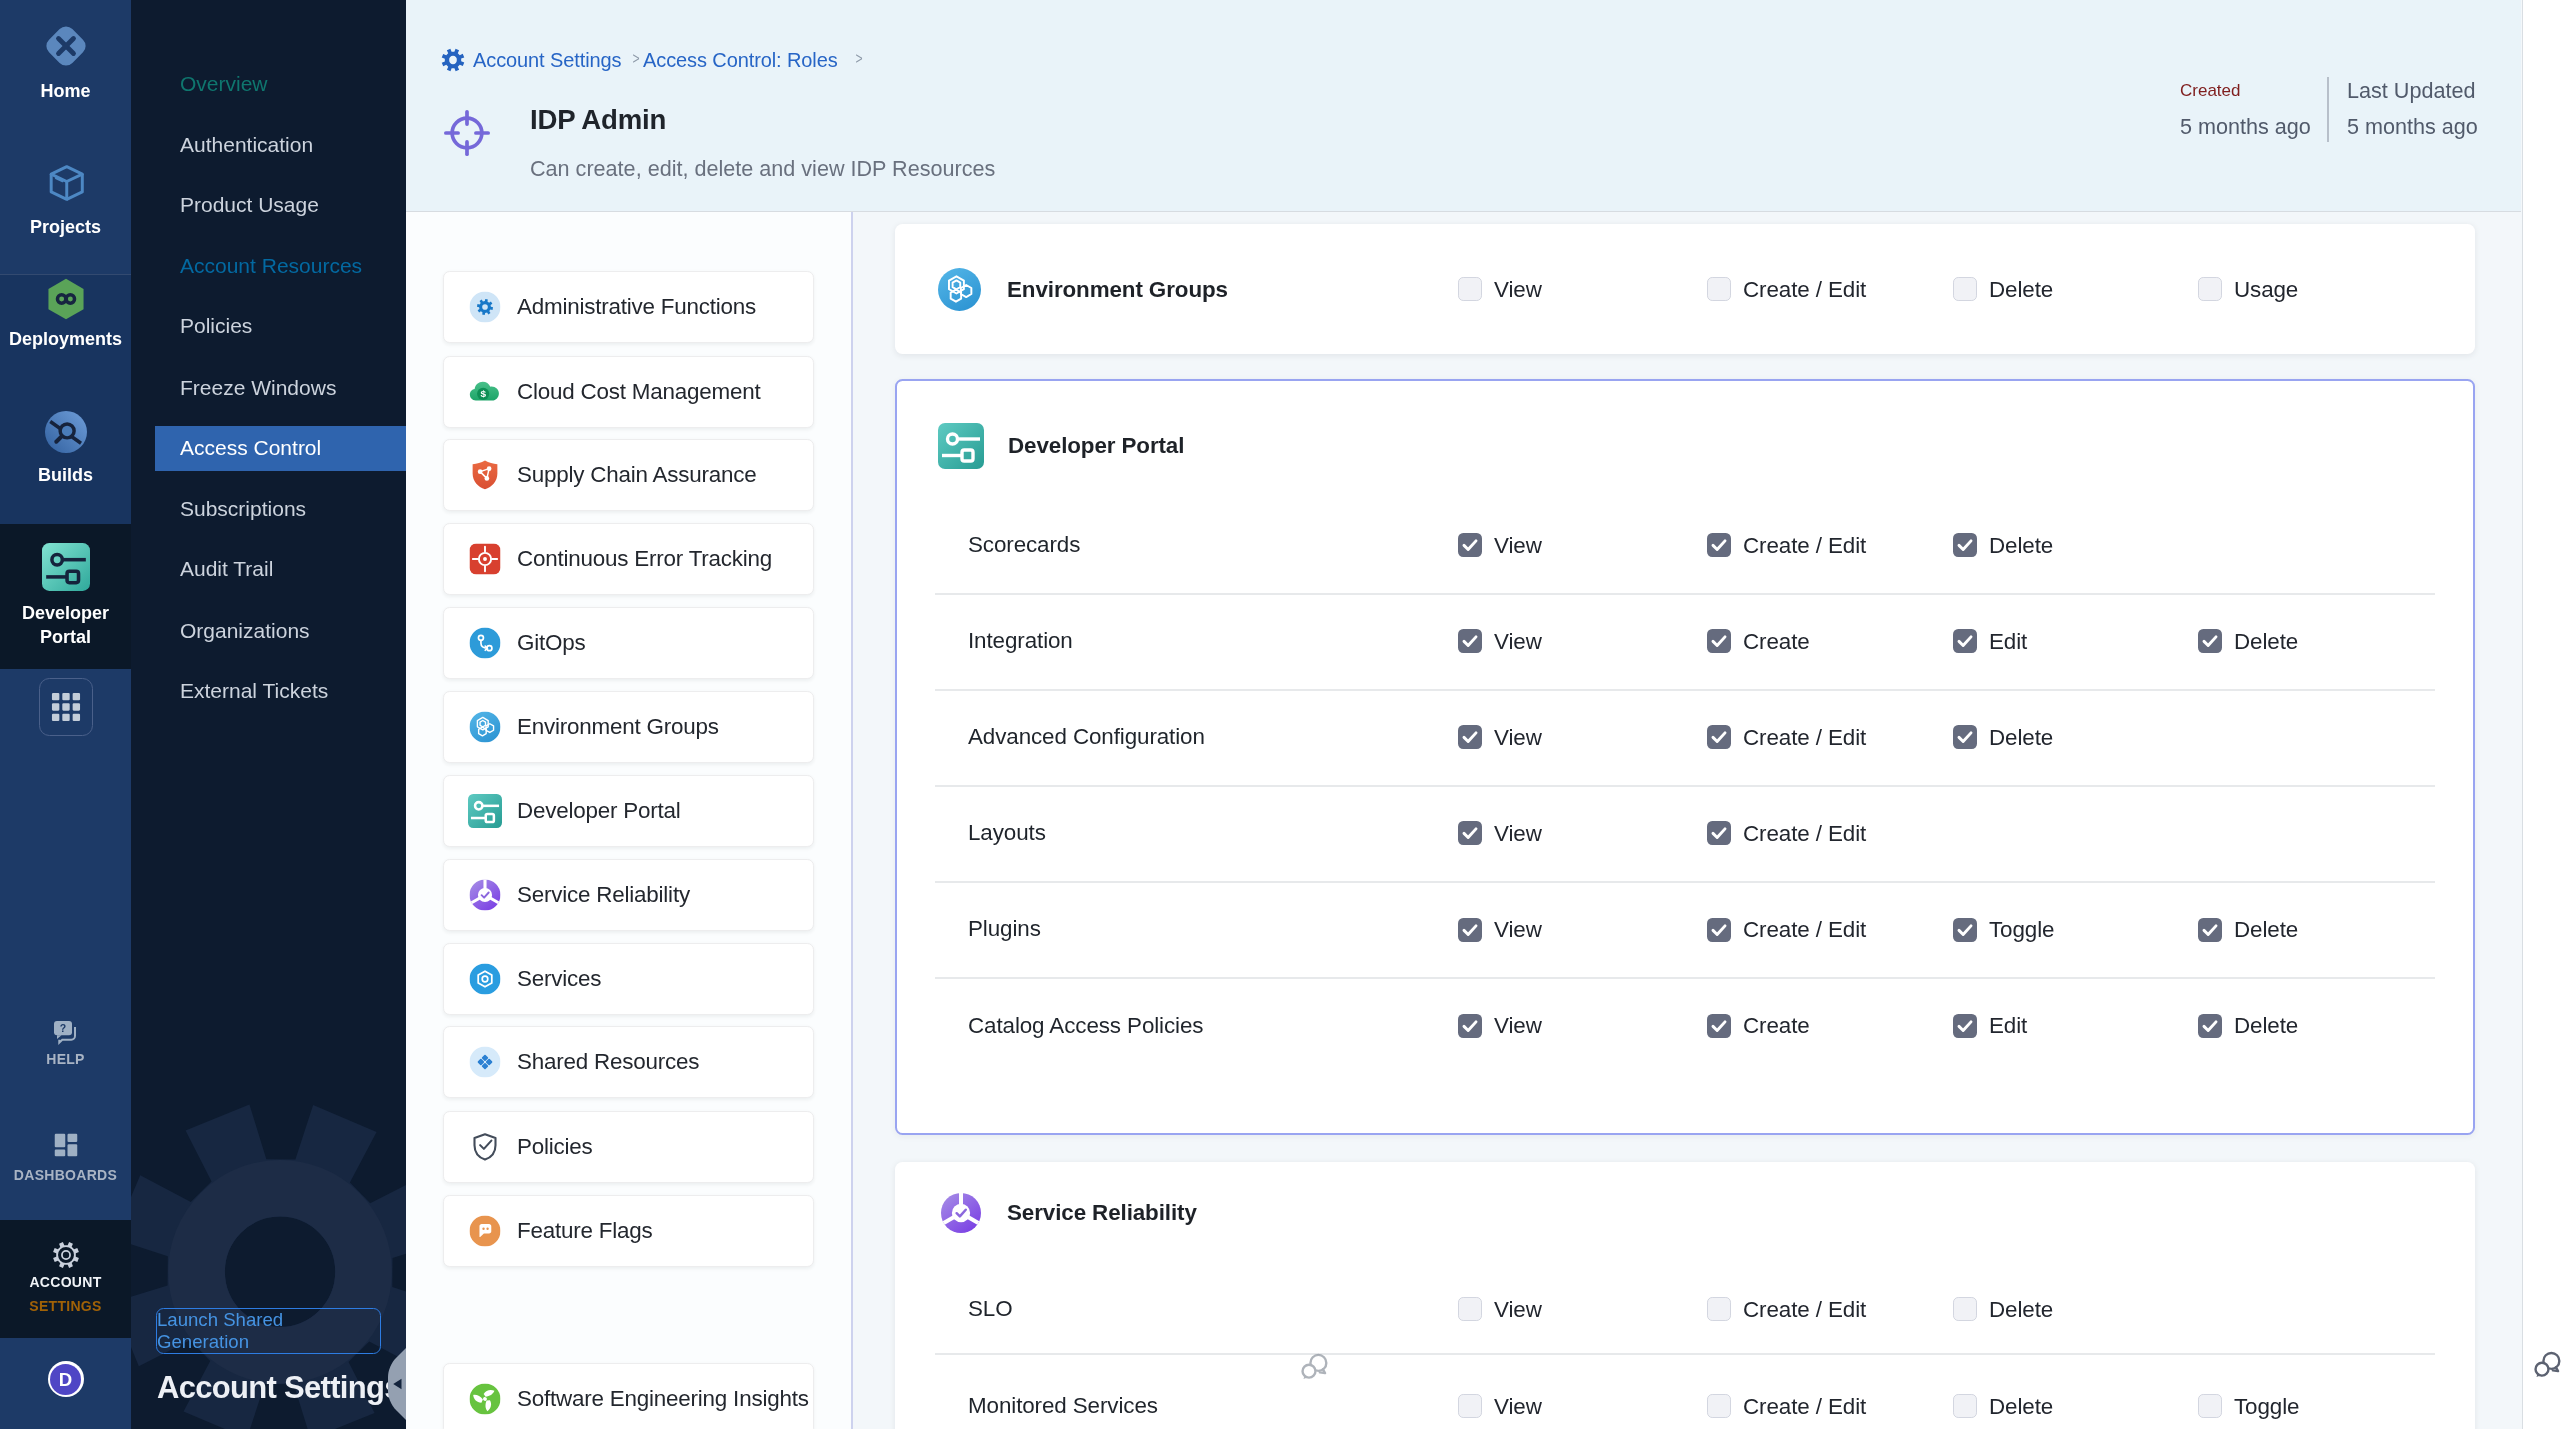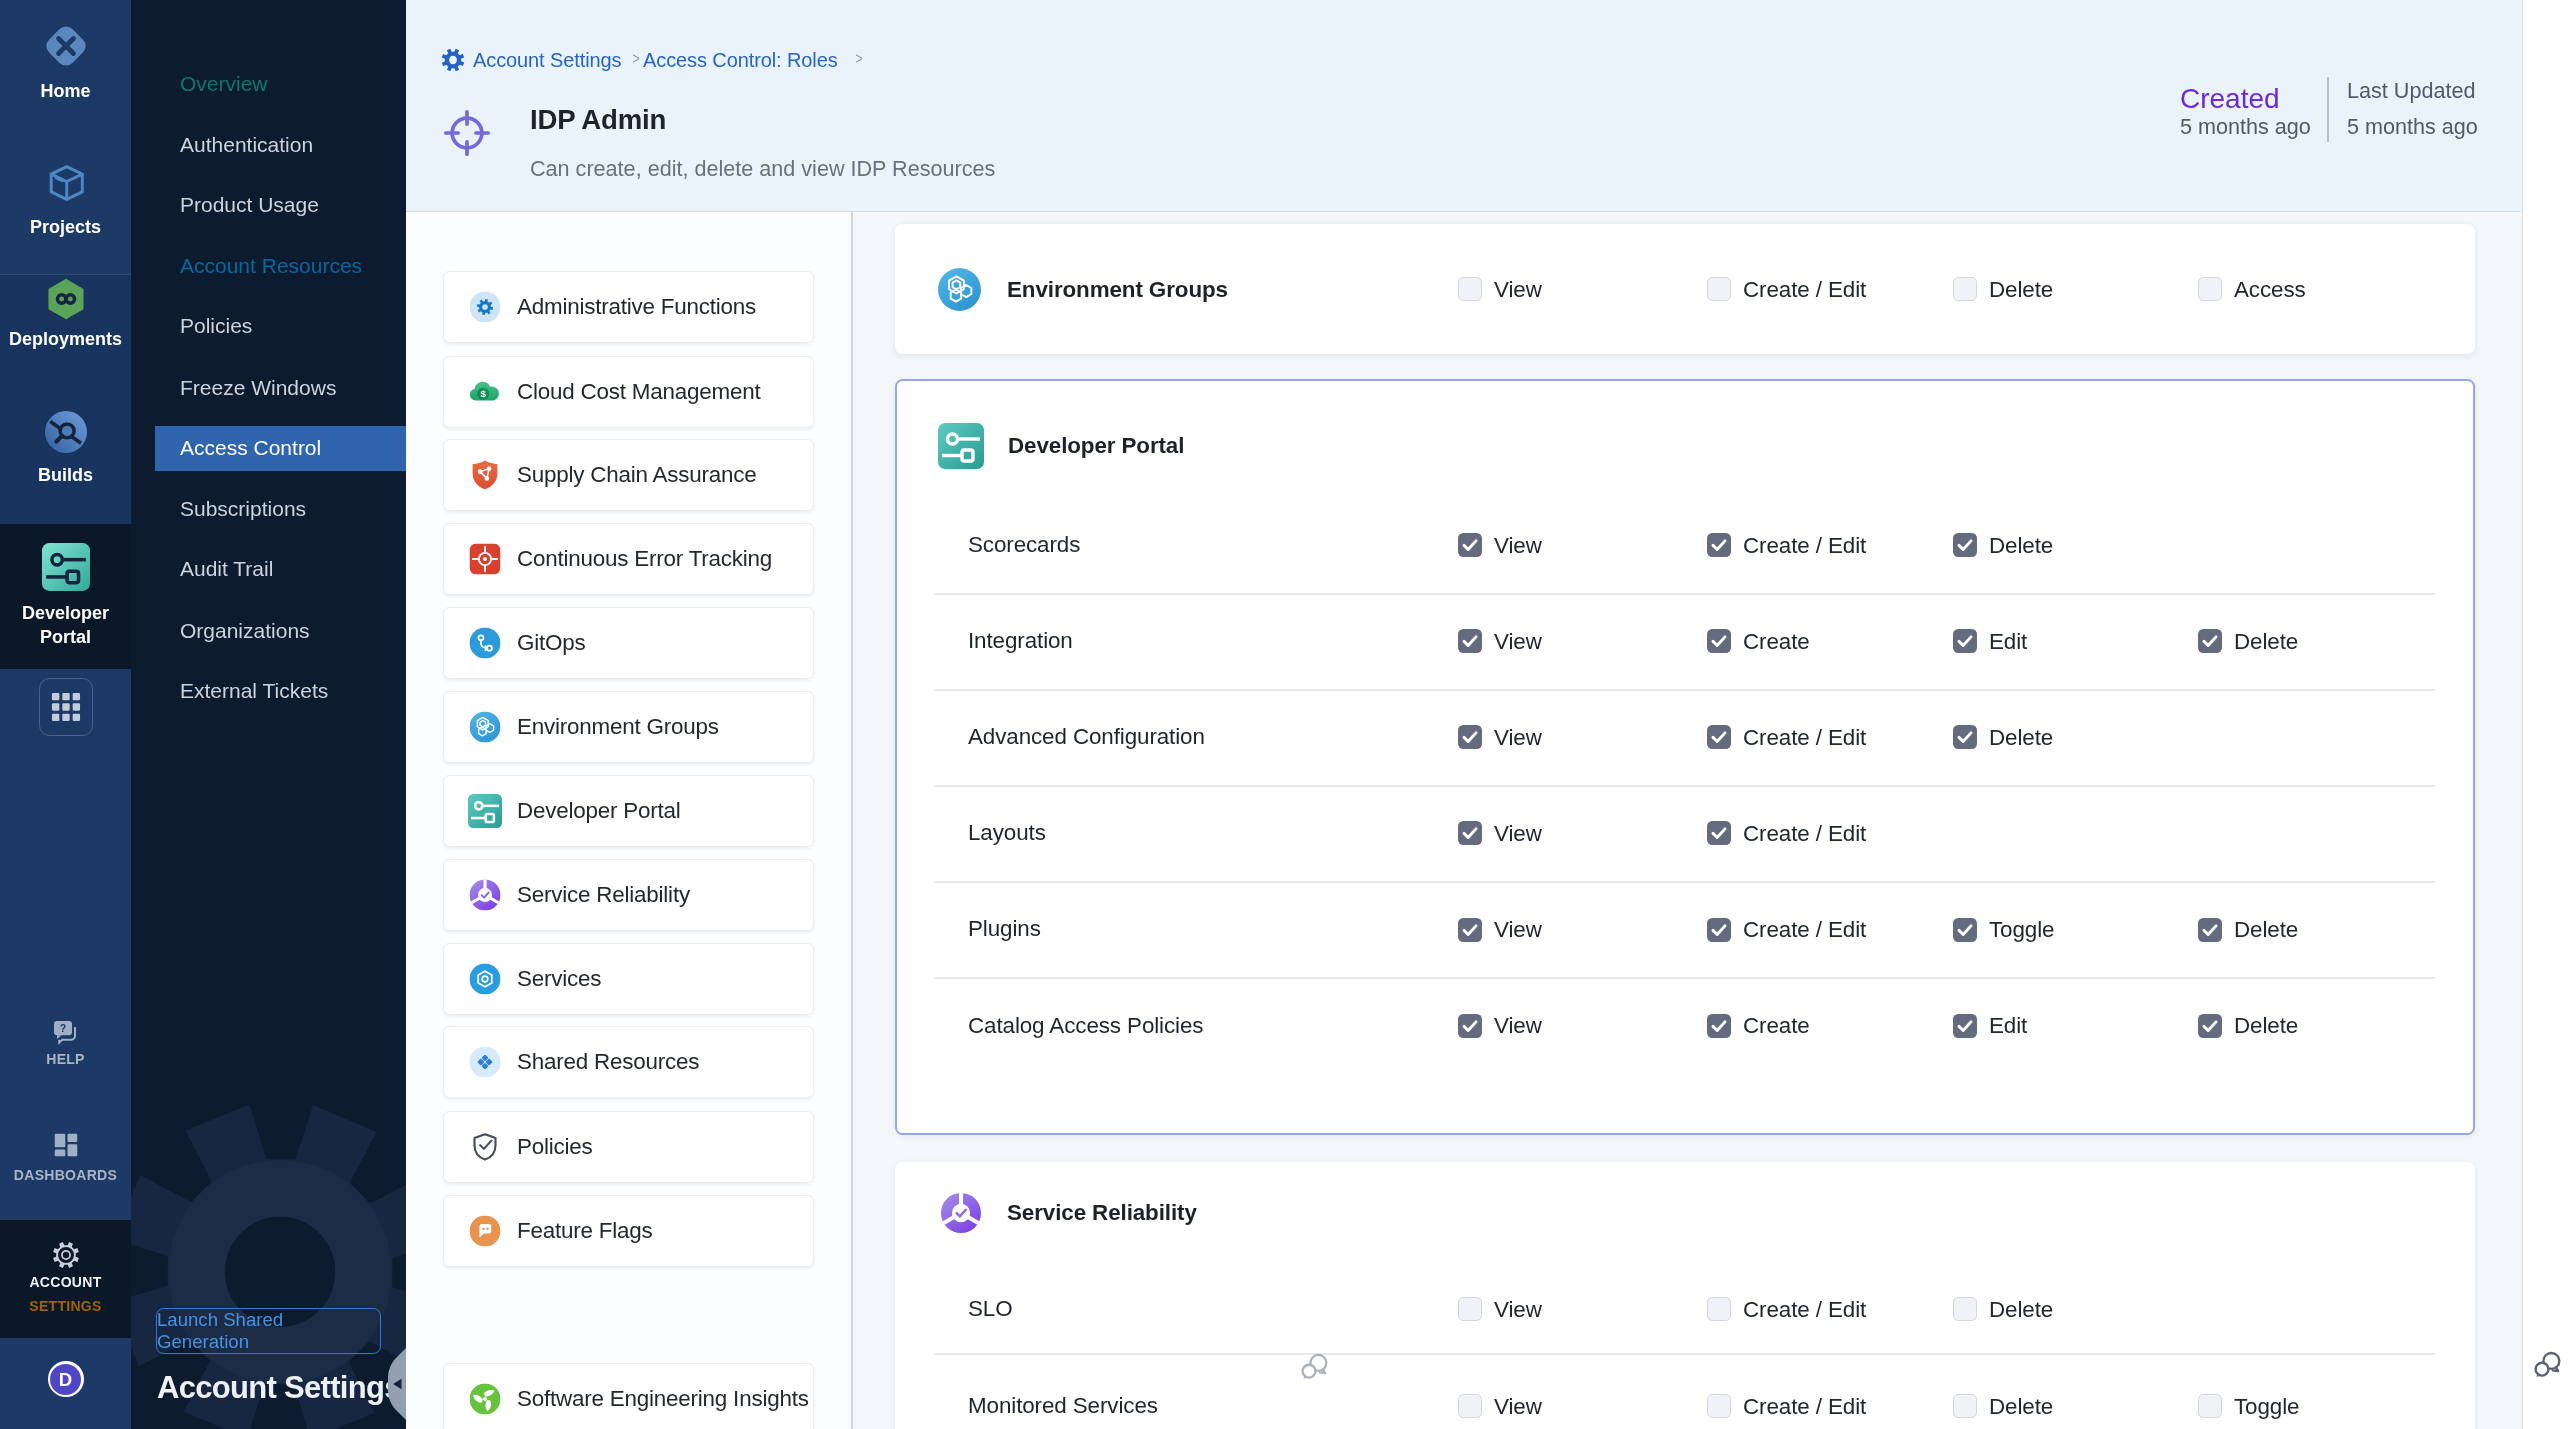--- a/index.html
+++ b/index.html
@@ -14,21 +14,21 @@
         <g stroke="#7568d9" stroke-width="5" fill="none" stroke-linecap="round">
 <circle cx="31.0" cy="31.0" r="20.0"></circle>
 <line x1="31.0" y1="2.5" x2="31.0" y2="19.0"></line>
 <line x1="31.0" y1="59.5" x2="31.0" y2="43.0"></line>
 <line x1="2.5" y1="31.0" x2="19.0" y2="31.0"></line>
 <line x1="59.5" y1="31.0" x2="43.0" y2="31.0"></line>
         </g>
       </svg></div>
     <div class="abs vc" style="left:530px;top:120px;font-size:27.6px;font-weight:600;color:#1f242b;letter-spacing:-0.2px">IDP Admin</div>
     <div class="abs vc" style="left:530px;top:169px;font-size:21.6px;color:#69707e">Can create, edit, delete and view IDP Resources</div>
-    <div class="abs vc" style="left:2180px;top:99px;font-size:28px;color:#6d28d9">Created</div>
+    <div class="abs vc" style="left:2180px;top:91px;font-size:17px;color:#7f1d1d">Created</div>
     <div class="abs vc" style="left:2180px;top:127px;font-size:21.6px;color:#515a6b">5 months ago</div>
     <div class="abs" style="left:2327px;top:77px;width:1.5px;height:65px;background:#b7bfca"></div>
     <div class="abs vc" style="left:2347px;top:91px;font-size:21.6px;color:#515a6b">Last Updated</div>
     <div class="abs vc" style="left:2347px;top:127px;font-size:21.6px;color:#515a6b">5 months ago</div>
     <div class="abs" style="left:406px;top:212px;width:445px;height:1217px;background:#fbfdfe"></div>
     <div class="abs" style="left:851px;top:212px;width:2.2px;height:1217px;background:#cdd2ee"></div>
     <div class="card" style="top:271px">
       <div class="cardicon"><svg width="31" height="31" viewBox="0 0 42 42">
           <circle cx="21.0" cy="21.0" r="21.0" fill="#cfe5f7"></circle>
           <path d="M31.9 21.4 L31.2 24.9 L28.3 24.3 L26.8 26.5 L28.4 29.0 L25.5 31.0 L23.8 28.5 L21.2 29.0 L20.6 31.9 L17.1 31.2 L17.7 28.3 L15.5 26.8 L13.0 28.4 L11.0 25.5 L13.5 23.8 L13.0 21.2 L10.1 20.6 L10.8 17.1 L13.7 17.7 L15.2 15.5 L13.6 13.0 L16.5 11.0 L18.2 13.5 L20.8 13.0 L21.4 10.1 L24.9 10.8 L24.3 13.7 L26.5 15.2 L29.0 13.6 L31.0 16.5 L28.5 18.2 L29.0 20.8 Z M24.8 21.0 A3.78 3.78 0 1 0 17.2 21.0 A3.78 3.78 0 1 0 24.8 21.0 Z" fill="#1878c8" fill-rule="evenodd"></path>
@@ -215,21 +215,21 @@
         </g>
       </svg></div>
     <div class="ptitle vc" style="left:1007px;top:290px">Environment Groups</div>
     <div class="cb cbu" style="left:1458px;top:277px"></div>
     <div class="cblbl vc" style="left:1494px;top:290px">View</div>
     <div class="cb cbu" style="left:1707px;top:277px"></div>
     <div class="cblbl vc" style="left:1743px;top:290px">Create / Edit</div>
     <div class="cb cbu" style="left:1953px;top:277px"></div>
     <div class="cblbl vc" style="left:1989px;top:290px">Delete</div>
     <div class="cb cbu" style="left:2198px;top:277px"></div>
-    <div class="cblbl vc" style="left:2234px;top:290px">Access</div>
+    <div class="cblbl vc" style="left:2234px;top:290px">Usage</div>
     <div class="abs" style="left:895px;top:379px;width:1580px;height:756px;background:#fff;border:2.2px solid #99a4f1;border-radius:7.5px;box-shadow:0 1.5px 6px rgba(20,30,40,.05)"></div>
     <div class="abs" style="left:938px;top:423px;line-height:0"><svg width="46" height="46" viewBox="0 0 62 62">
         <defs>
           <linearGradient id="gd620" x1="0" y1="0" x2="1" y2="1">
             <stop offset="0" stop-color="#5ecac2"></stop>
             <stop offset="1" stop-color="#279c93"></stop>
           </linearGradient>
         </defs>
 <rect width="62" height="62" rx="9.434782608695652" fill="url(#gd620)"></rect>
 <g stroke="#fff" stroke-width="4.582608695652174" fill="none">

